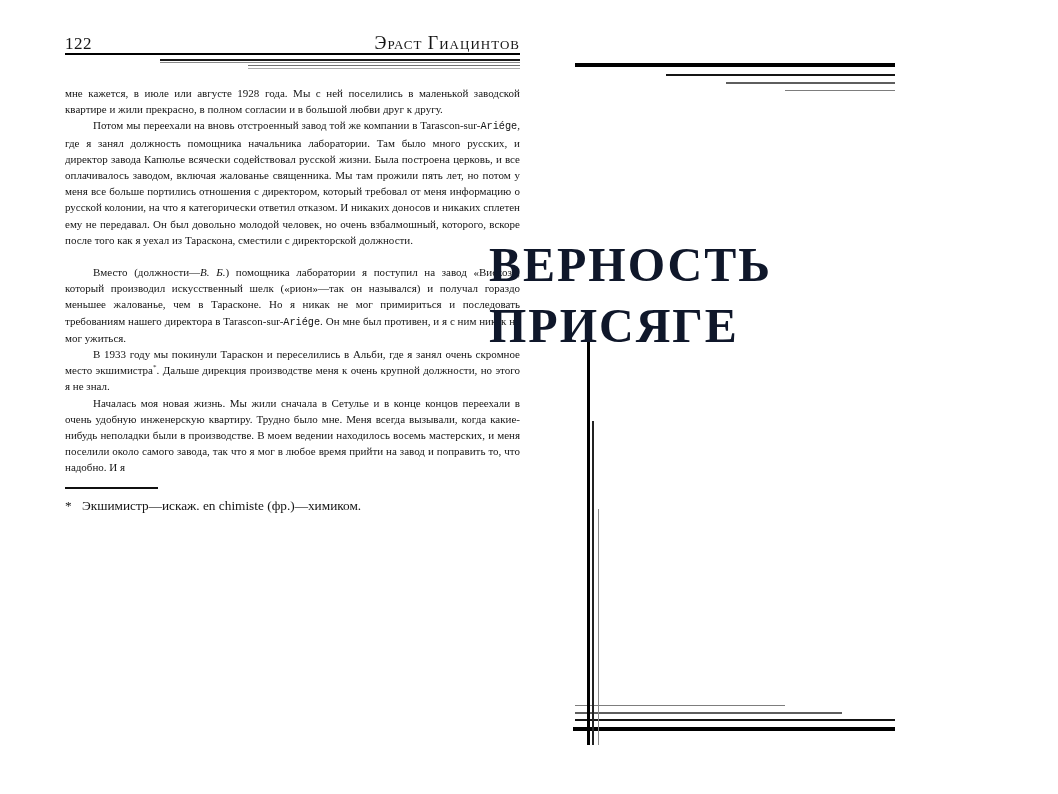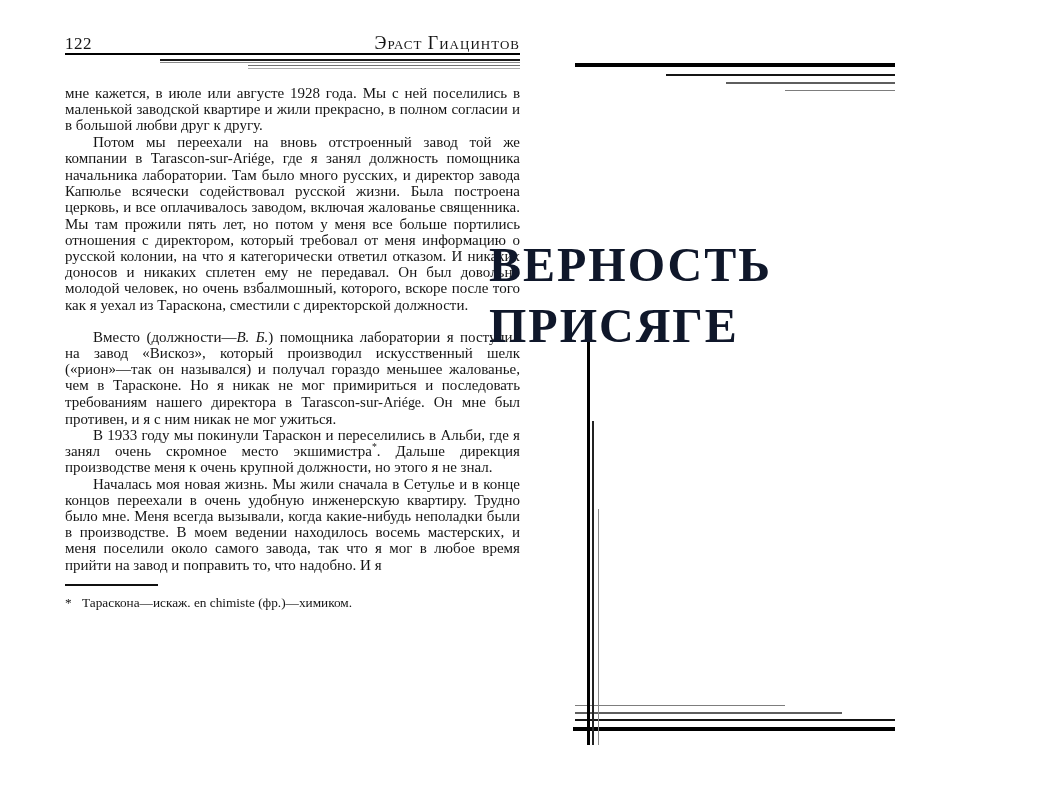--- a/index.html
+++ b/index.html
@@ -42,30 +42,30 @@
     box-sizing: border-box;
   }
   .hrule-3 {
     margin-top: 2px; margin-left: 183px; width: 272px; height: 4px;
     border-top: 1px solid #6e6e6e; border-bottom: 1px solid #ababab;
     box-sizing: border-box;
   }
   .body-text {
     margin-top: 16px;
     width: 455px;
-    font-size: 15px;
+    font-size: 11px;
     line-height: 16.2px;
     text-align: justify;
   }
   .body-text p { margin: 0; }
   .body-text p.indent { text-indent: 28px; }
   .body-text p.gap { margin-top: 16px; }
   .run-n {}
   .run-i { font-style: italic; }
-  .run-latin { font-family: Liberation Serif, serif; font-size: 93%; }
+  .run-latin { font-family: Liberation Mono, monospace; font-size: 93%; }
   .run-sup { vertical-align: super; font-size: 65%; line-height: 0; }
   .fn-rule { margin-top: 11px; width: 93px; height: 2px; background: #101010; }
   .footnote {
     margin-top: 9px;
     font-size: 13.3px;
     line-height: 15px;
   }
   .fn-marker { display: inline-block; width: 17px; }
 
   
@@ -115,21 +115,21 @@
     <div class="body-text" id="body-text">
         <p class="noindent"><span class="run-n">мне кажется, в июле или августе 1928 года. Мы с ней поселились в маленькой заводской квартире и жили прекрасно, в полном согласии и в большой любви друг к другу.</span></p>
         <p class="indent"><span class="run-n">Потом мы переехали на вновь отстроенный завод той же компании в Tarascon-sur-</span><span class="run-latin">Ariége</span><span class="run-n">, где я занял должность помощника начальника лаборатории. Там было много русских, и директор завода Капюлье всячески содействовал русской жизни. Была построена церковь, и все оплачивалось заводом, включая жалованье священника. Мы там прожили пять лет, но потом у меня все больше портились отношения с директором, который требовал от меня информацию о русской колонии, на что я категорически ответил отказом. И никаких доносов и никаких сплетен ему не передавал. Он был довольно молодой человек, но очень взбалмошный, которого, вскоре после того как я уехал из Тараскона, сместили с директорской должности.</span></p>
         <p class="indent gap"><span class="run-n">Вместо (должности—</span><span class="run-i">В. Б.</span><span class="run-n">) помощника лаборатории я поступил на завод «Вискоз», который производил искусственный шелк («рион»—так он назывался) и получал гораздо меньшее жалованье, чем в Тарасконе. Но я никак не мог примириться и последовать требованиям нашего директора в Tarascon-sur-</span><span class="run-latin">Ariége</span><span class="run-n">. Он мне был противен, и я с ним никак не мог ужиться.</span></p>
         <p class="indent"><span class="run-n">В 1933 году мы покинули Тараскон и переселились в Альби, где я занял очень скромное место экшимистра</span><span class="run-sup">*</span><span class="run-n">. Дальше дирекция производстве меня к очень крупной должности, но этого я не знал.</span></p>
         <p class="indent"><span class="run-n">Началась моя новая жизнь. Мы жили сначала в Сетулье и в конце концов переехали в очень удобную инженерскую квартиру. Трудно было мне. Меня всегда вызывали, когда какие-нибудь неполадки были в производстве. В моем ведении находилось восемь мастерских, и меня поселили около самого завода, так что я мог в любое время прийти на завод и поправить то, что надобно. И я</span></p>
       </div>
 
     <div class="fn-rule"></div>
     <div class="footnote">
-      <span class="fn-marker">*</span><span id="footnote-text"><span class="run-n">Тараскона—искаж. en chimiste (фр.)—химиком.</span></span>
+      <span class="fn-marker">*</span><span id="footnote-text"><span class="run-n">Экшимистр—искаж. en chimiste (фр.)—химиком.</span></span>
     </div>
   </div>
 
   <div class="fline f-h1"></div>
   <div class="fline f-h2"></div>
   <div class="fline f-h3"></div>
   <div class="fline f-h4"></div>
   <div class="fline f-v1"></div>
   <div class="fline f-v2"></div>
   <div class="fline f-v3"></div>

